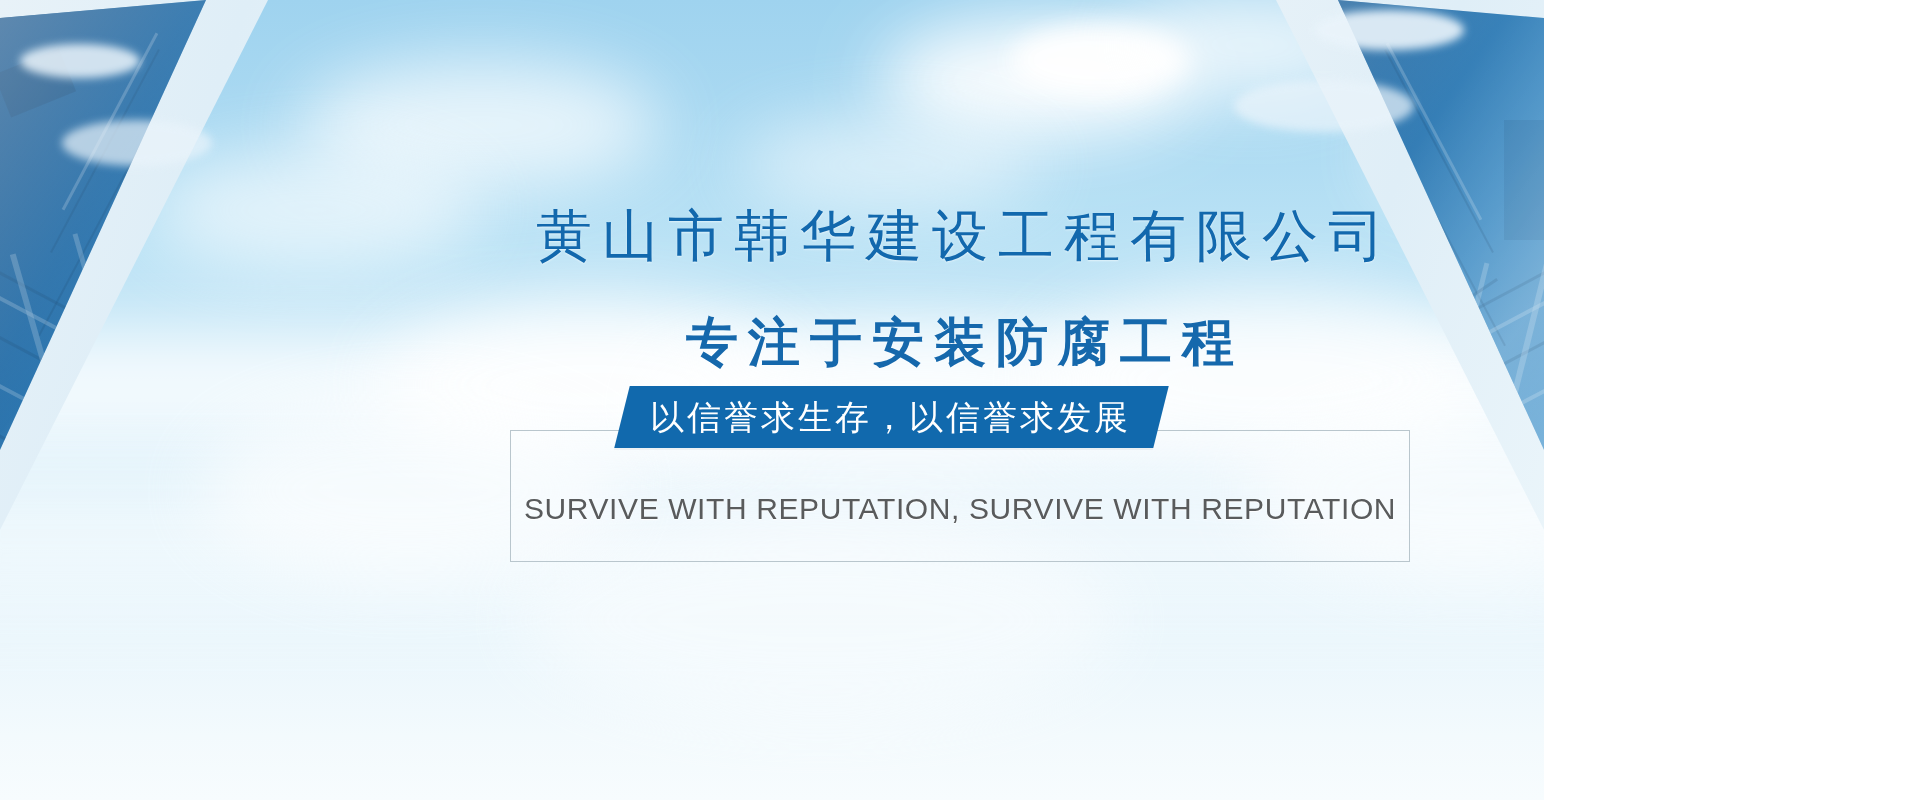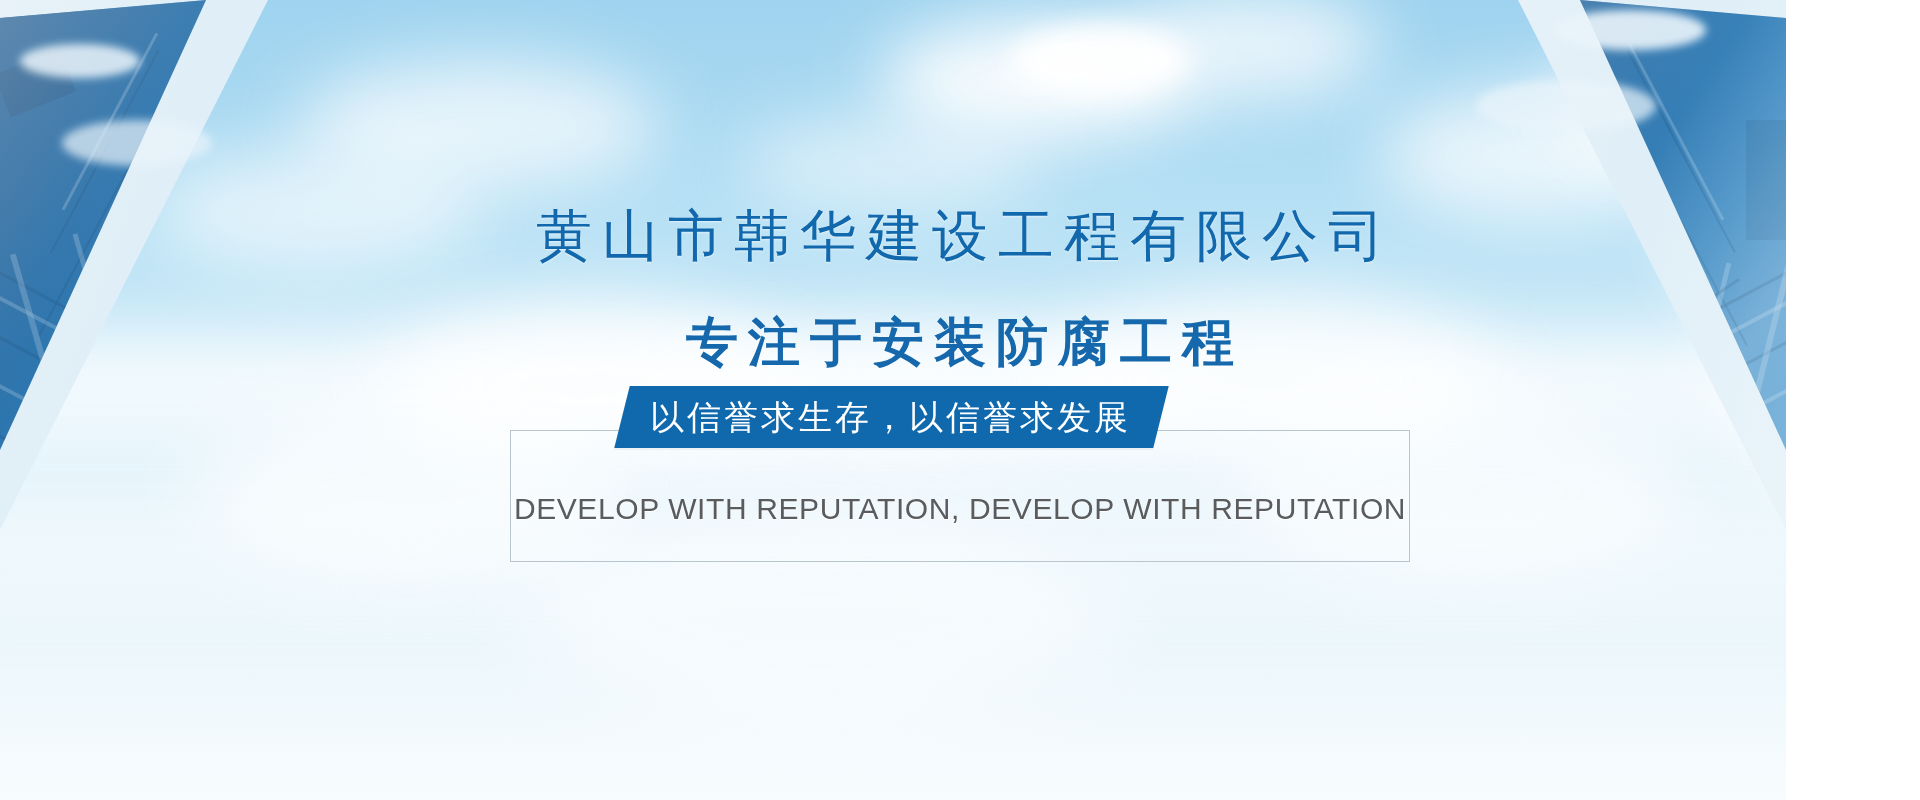--- a/index.html
+++ b/index.html
@@ -5,21 +5,21 @@
 <style>
   * { margin:0; padding:0; box-sizing:border-box; }
   html,body { width:1920px; height:800px; overflow:hidden; }
   body {
     font-family:"Liberation Sans","DejaVu Sans",sans-serif;
     background:#ffffff;
   }
 
   #banner{
     position:relative;
-    width:1786px; height:800px;
+    width:1544px; height:800px;
     overflow:hidden;
     
     background:
       linear-gradient(180deg,
         #9fd3ef 0%,
         #a8d8f1 12%,
         #bae2f5 30%,
         #d2ecf9 50%,
         #e2f3fb 66%,
         #eaf6fc 80%,
@@ -259,17 +259,17 @@
 
     <div class="slogan-wrap">
       <div class="outline-box"></div>
 
       <div class="ribbon-shadow"></div>
 
       <div class="ribbon">
         <span class="txt">以信誉求生存，以信誉求发展</span>
       </div>
 
-      <div class="slogan-en">DEVELOP WITH REPUTATION, DEVELOP WITH REPUTATION</div>
+      <div class="slogan-en">SURVIVE WITH REPUTATION, SURVIVE WITH REPUTATION</div>
     </div>
 
   </div>
 </div>
 
 </body></html>

